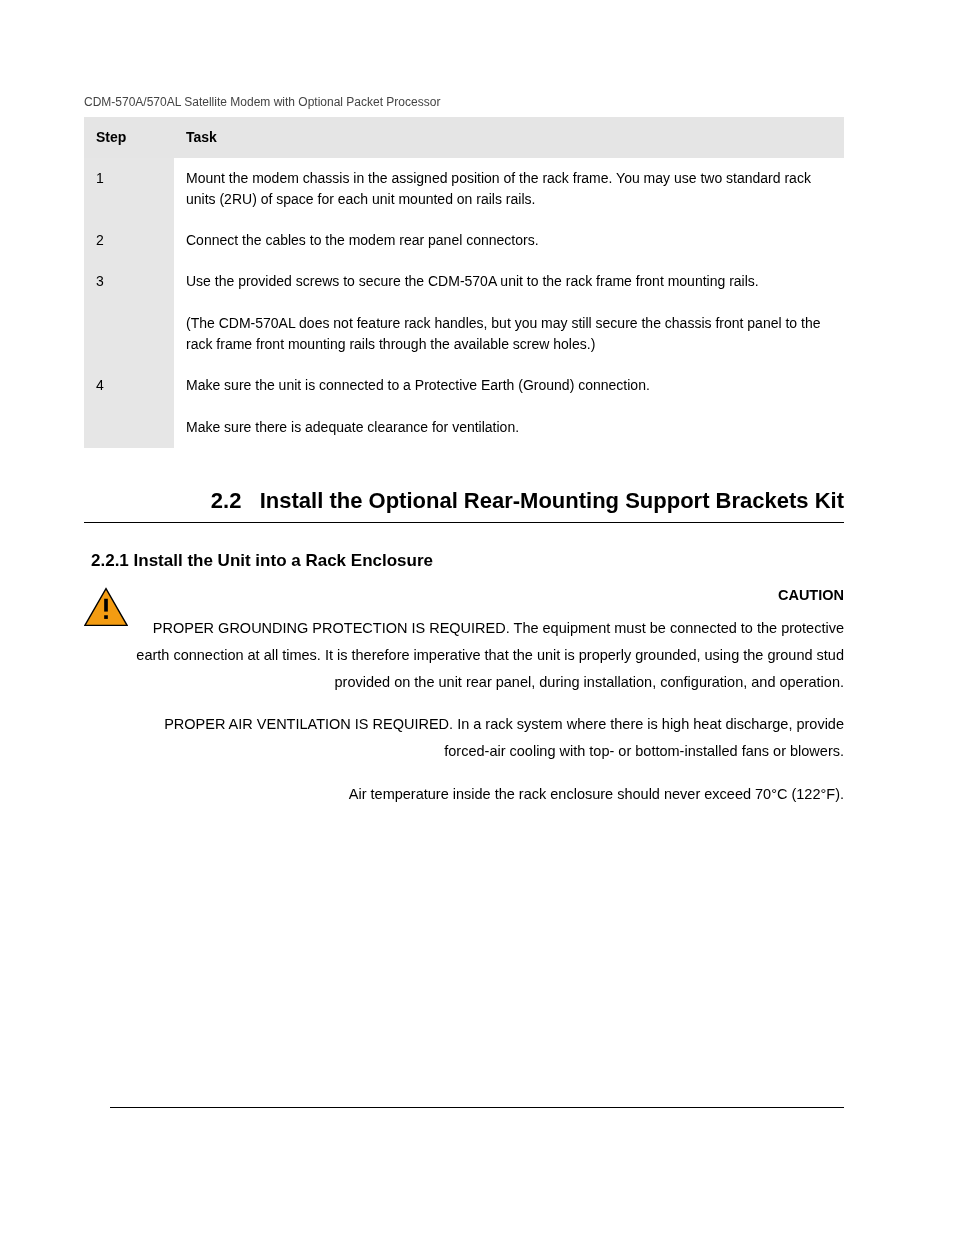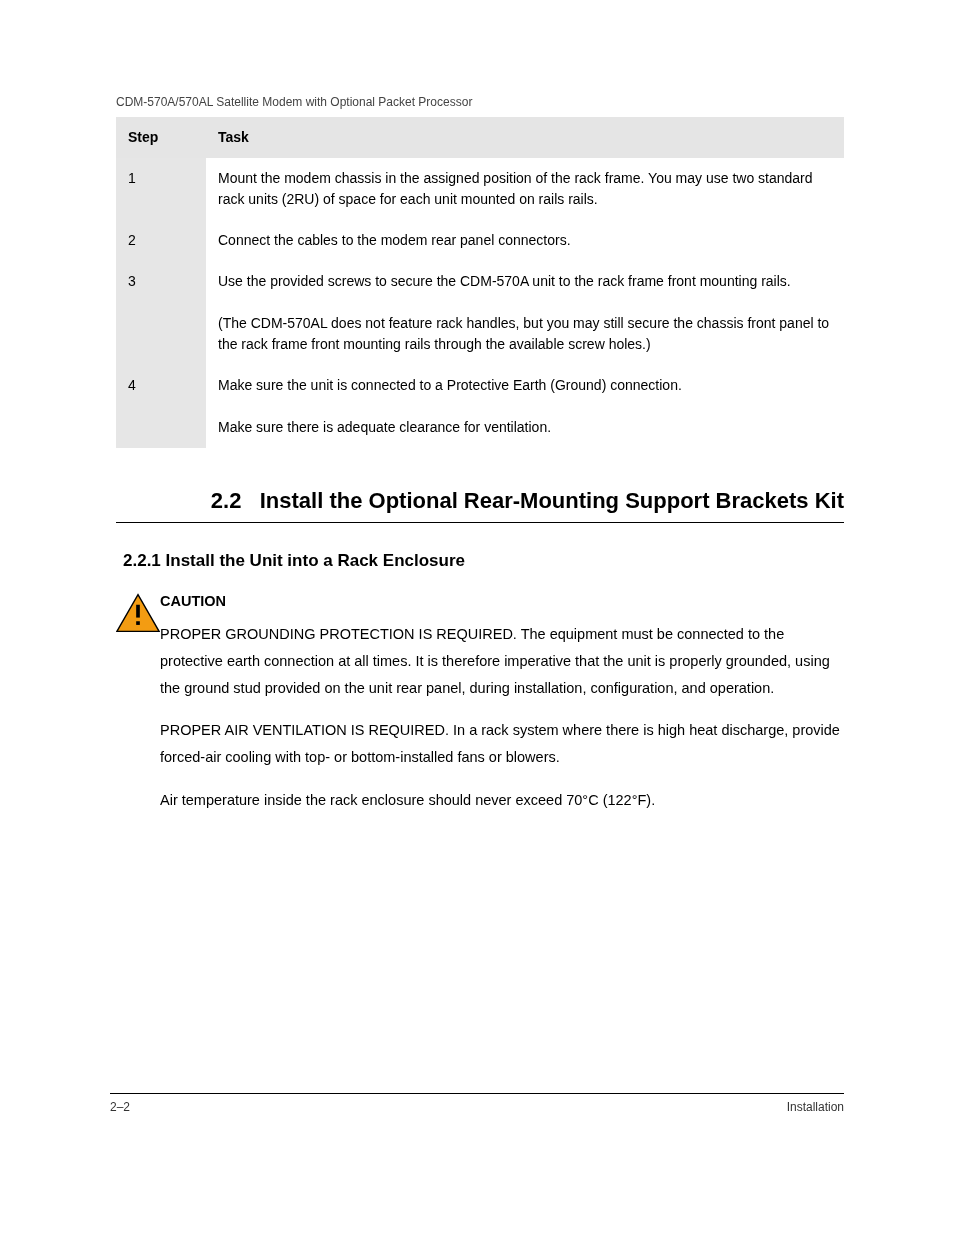--- a/index.html
+++ b/index.html
@@ -1,28 +1,28 @@
 <!DOCTYPE html>
 <html><head>
 <meta charset="utf-8">
 <style>
   * { box-sizing: border-box; margin: 0; padding: 0; }
   html, body { width: 954px; height: 1235px; background: #fff; font-family: Arial, Helvetica, sans-serif; color: #000; }
-  .page { position: relative; width: 954px; height: 1164px; padding: 95px 110px 50px 116px; border-radius: 21px; }
+  .page { position: relative; width: 954px; height: 1164px; padding: 95px 110px 50px 84px; border-radius: 21px; }
   .header-line { font-size: 12px; color: #444; margin-bottom: 8px; }
   table.spec { width: 100%; border-collapse: collapse; margin-bottom: 40px; }
   table.spec td { vertical-align: top; padding: 10px 12px; font-size: 14px; line-height: 1.5; }
   table.spec tr.head td { background: #e5e5e5; font-weight: bold; }
   table.spec td.label { width: 90px; background: #e6e6e6; font-weight: normal; }
   .section-title { font-size: 22px; font-weight: bold; margin: 30px 0 8px; text-align: right; }
   .section-rule { border: none; border-top: 1.5px solid #000; margin-bottom: 16px; }
   .body-text { font-size: 14.5px; line-height: 1.9; }
   .body-text a { color: #1a3fd1; text-decoration: underline; }
   .subhead { font-size: 17px; font-weight: bold; margin: 28px 7px 14px; }
-  .caution-block { display: flex; margin-top: 22px; }
+  .caution-block { display: flex; margin-top: 16px; text-align: right; }
   .caution-icon { flex: 0 0 44px; }
   .caution-icon svg { width: 44px; height: 40px; }
   .caution-body { flex: 1; }
   .caution-body .label { font-weight: bold; font-size: 14.5px; margin-bottom: 12px; }
   .caution-body p { font-size: 14.5px; line-height: 1.85; margin-bottom: 16px; }
   .footer { position: absolute; left: 110px; right: 110px; bottom: 50px; }
   .footer-rule { border: none; border-top: 1.5px solid #000; margin-bottom: 6px; }
   .footer-row { display: flex; justify-content: space-between; font-size: 12px; color: #333; }
 </style>
 </head>
@@ -77,19 +77,15 @@
     <div class="caution-body">
       <div class="label">CAUTION</div>
       <p>PROPER GROUNDING PROTECTION IS REQUIRED. The equipment must be connected to the protective earth connection at all times. It is therefore imperative that the unit is properly grounded, using the ground stud provided on the unit rear panel, during installation, configuration, and operation.</p>
       <p>PROPER AIR VENTILATION IS REQUIRED. In a rack system where there is high heat discharge, provide forced-air cooling with top- or bottom-installed fans or blowers.</p>
       <p>Air temperature inside the rack enclosure should never exceed 70°C (122°F).</p>
     </div>
   </div>
 
   <div class="footer">
     <hr class="footer-rule">
-    <div class="footer-row">
-      <span>2–2</span>
-      <span>Installation</span>
-    </div>
   </div>
 
 </div>
 
 </body></html>

